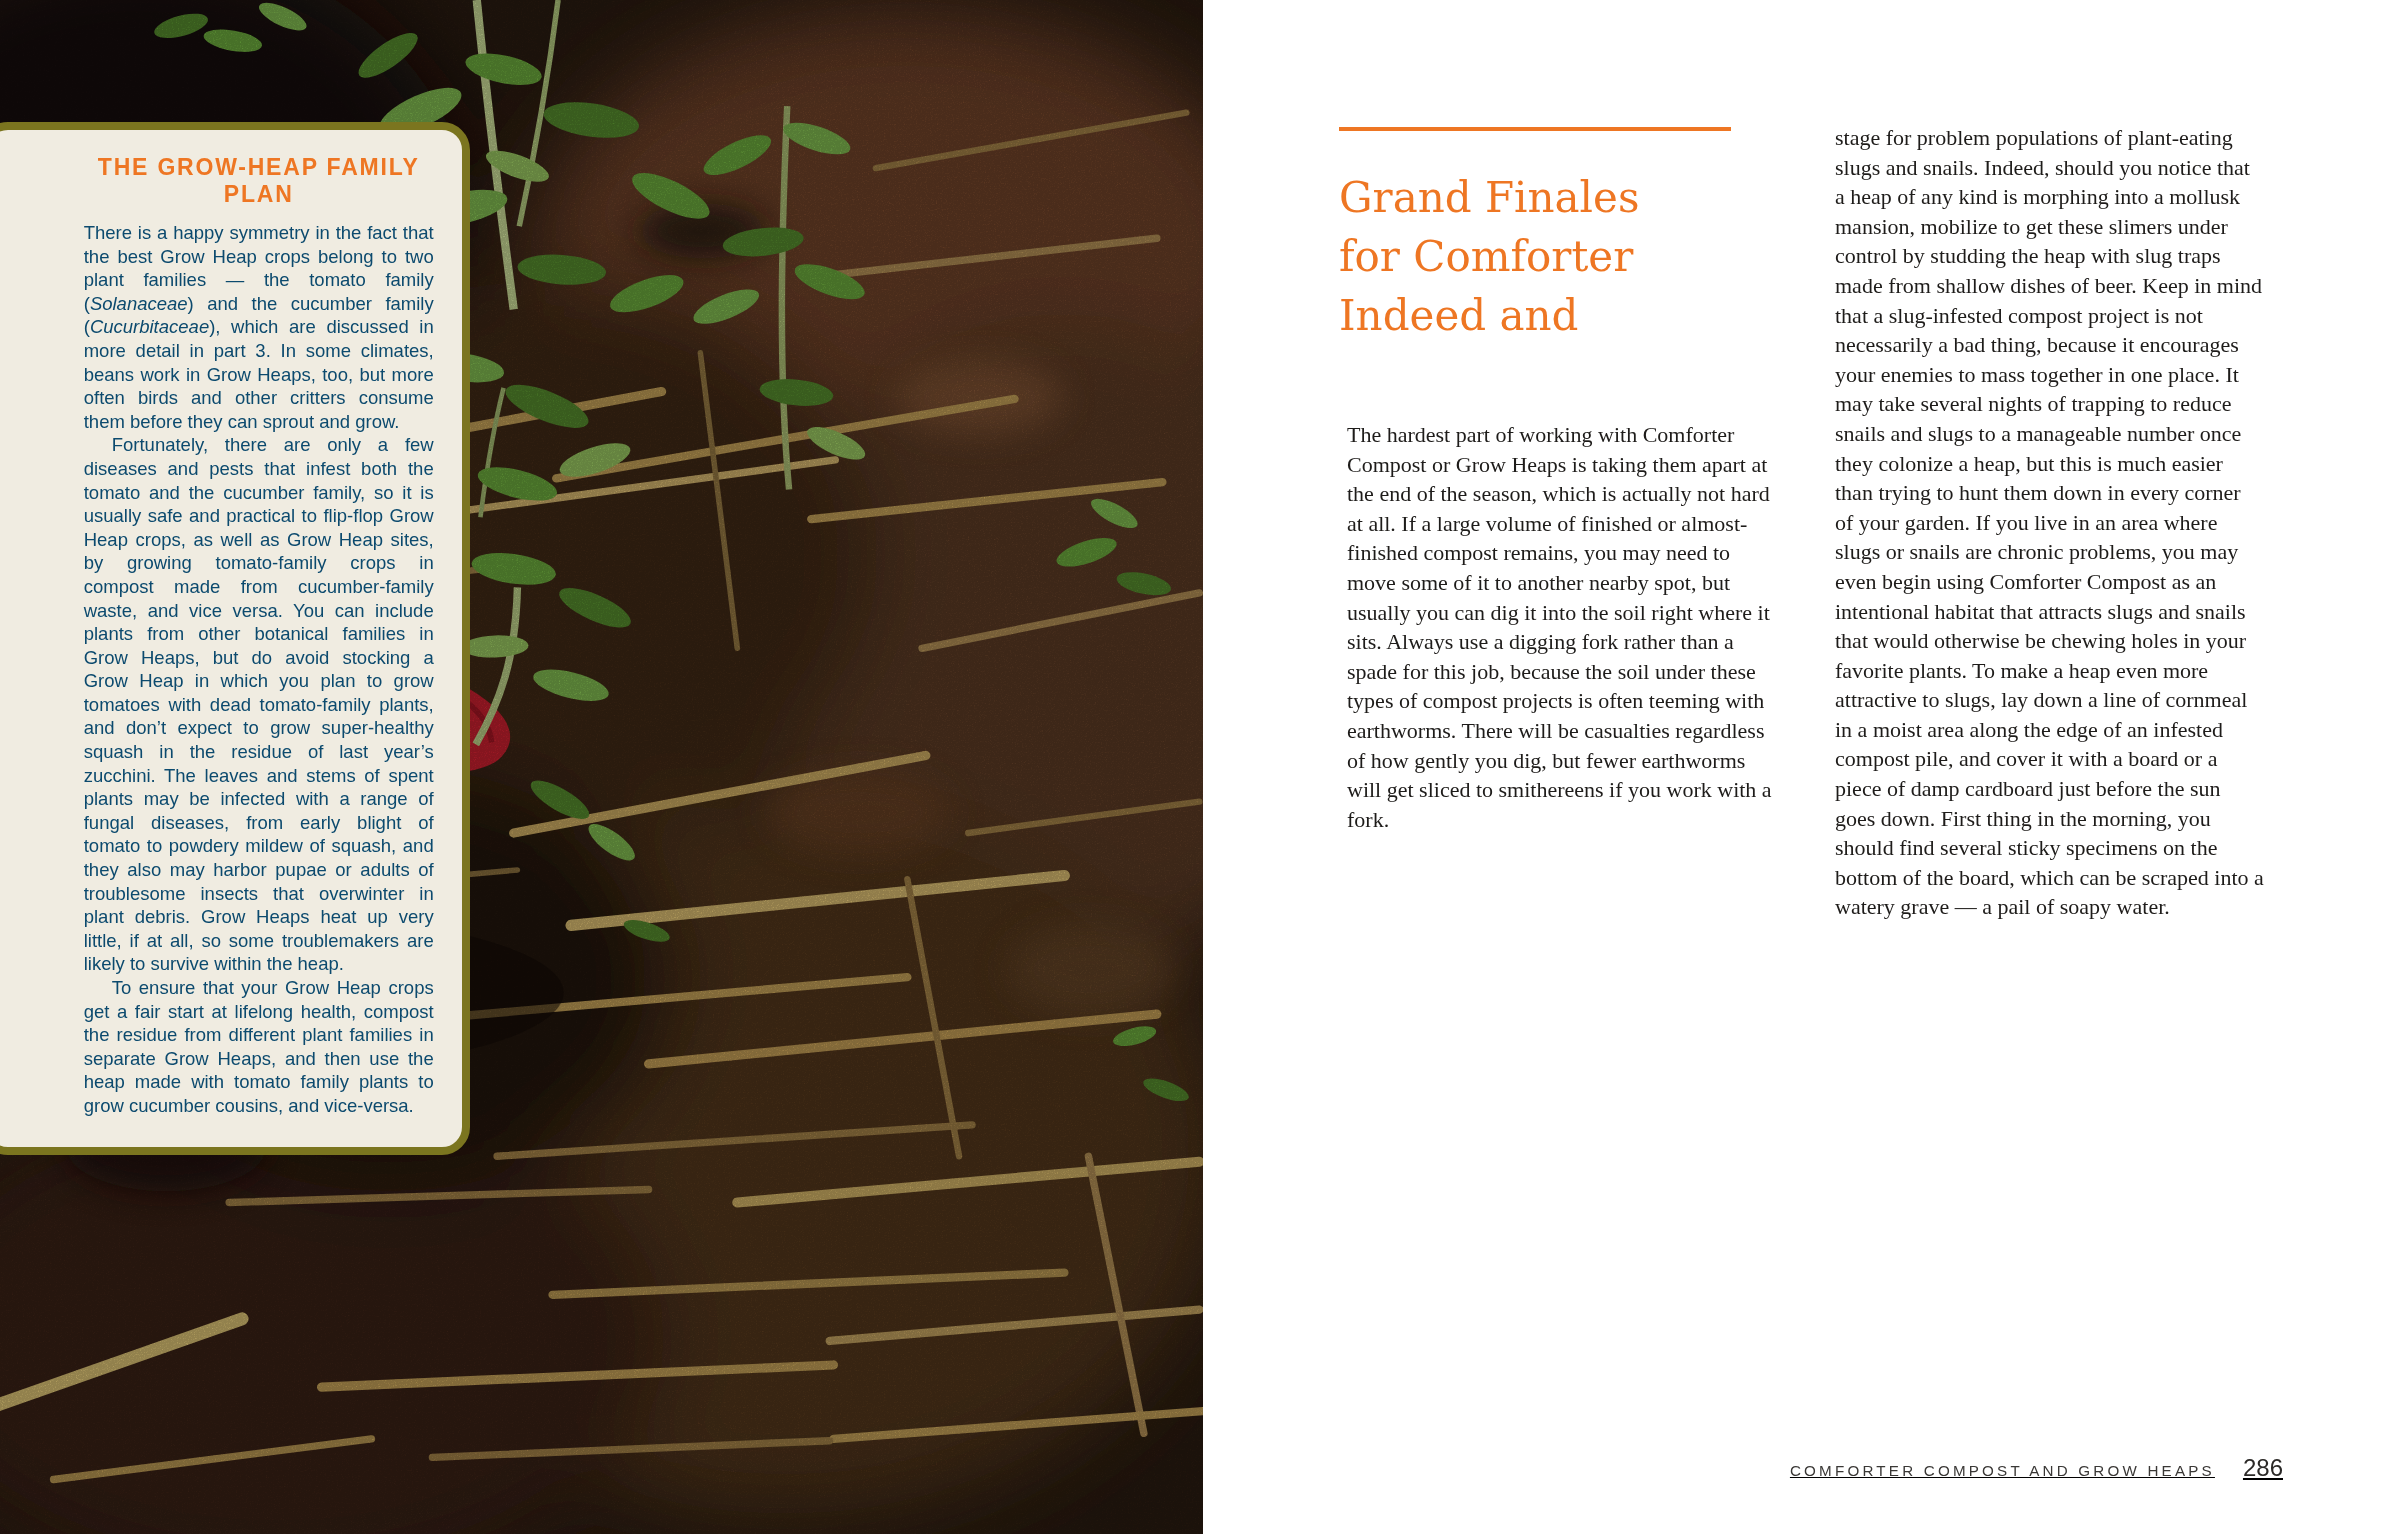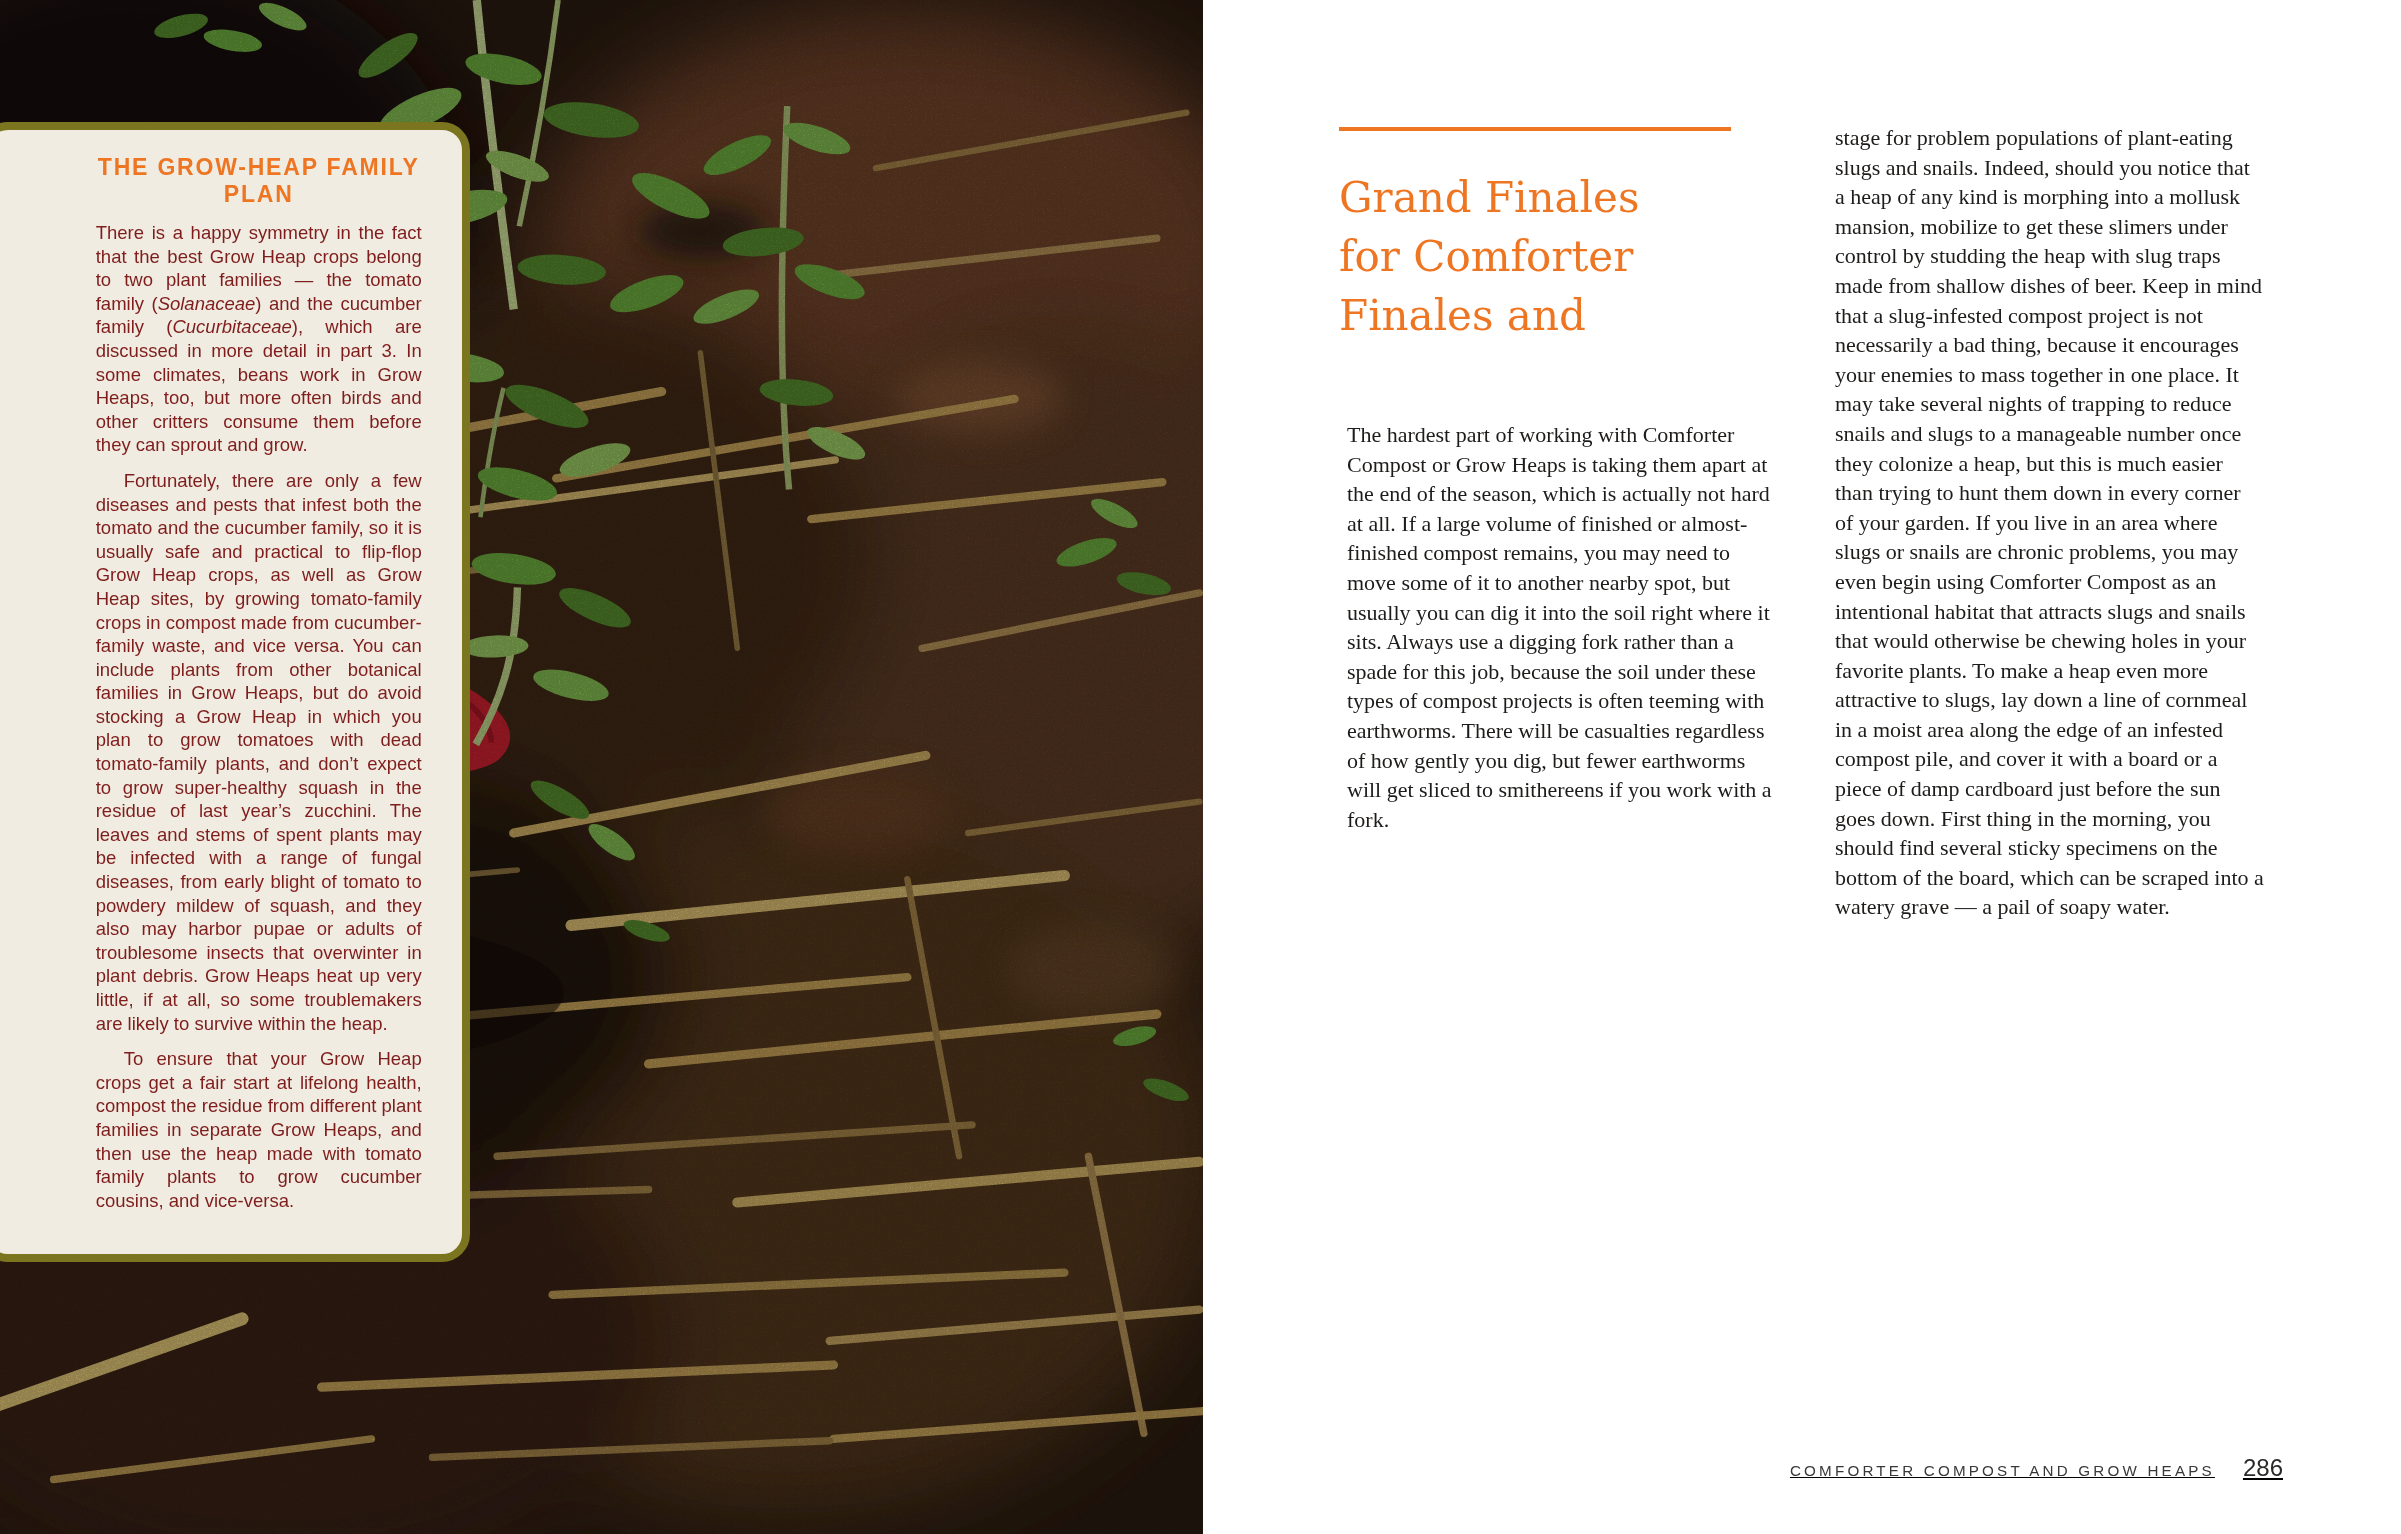--- a/index.html
+++ b/index.html
@@ -10,21 +10,21 @@
   .photo-wrap{position:absolute;left:0;top:0;width:1203px;height:1534px;overflow:hidden;}
   .photo-wrap svg{display:block;width:1203px;height:1534px;}
 
   
   .sidebar-box{position:absolute;left:-20.3px;top:122px;width:490px;box-sizing:border-box;
                background:#f0ece1;border:8.3px solid #7b751f;border-radius:28px;
                padding:24px 28px 29.6px 96px;}
   .sidebar-title{font-family:Liberation Sans, sans-serif;font-weight:bold;
                  color:#ee7623;font-size:23px;letter-spacing:1.8px;text-align:center;
                  margin:0 0 13px 0;}
-  .sidebar-box p{margin:12px;font-size:18.5px;line-height:23.6px;color:#7f1d1d;
+  .sidebar-box p{margin:0;font-size:18.5px;line-height:23.6px;color:#0c4a6e;
                  text-align:justify;}
   .sidebar-box p.indent{text-indent:28px;}
   .sidebar-box .it{font-style:italic;}
 
   
   .section-rule{position:absolute;left:1339px;top:127px;width:392px;height:3.7px;background:#ee7623;}
   .section-heading{position:absolute;left:1339px;top:140px;width:425px;
                    font-family:"DejaVu Serif",serif;font-weight:normal;color:#ee7623;
                    font-size:42px;line-height:59px;}
   .body-col{position:absolute;width:445px;font-family:"Liberation Serif",serif;
@@ -200,21 +200,21 @@
     <p><span>There is a happy symmetry in the fact that the best Grow Heap crops belong to two plant families — the tomato family (</span><span class="it">Solanaceae</span><span>) and the cucumber family (</span><span class="it">Cucurbitaceae</span><span>), which are discussed in more detail in part 3. In some climates, beans work in Grow Heaps, too, but more often birds and other critters consume them before they can sprout and grow.</span></p>
     <p class="indent">Fortunately, there are only a few diseases and pests that infest both the tomato and the cucumber family, so it is usually safe and practical to flip-flop Grow Heap crops, as well as Grow Heap sites, by growing tomato-family crops in compost made from cucumber-family waste, and vice versa. You can include plants from other botanical families in Grow Heaps, but do avoid stocking a Grow Heap in which you plan to grow tomatoes with dead tomato-family plants, and don’t expect to grow super-healthy squash in the residue of last year’s zucchini. The leaves and stems of spent plants may be infected with a range of fungal diseases, from early blight of tomato to powdery mildew of squash, and they also may harbor pupae or adults of troublesome insects that overwinter in plant debris. Grow Heaps heat up very little, if at all, so some troublemakers are likely to survive within the heap.</p>
     <p class="indent">To ensure that your Grow Heap crops get a fair start at lifelong health, compost the residue from different plant families in separate Grow Heaps, and then use the heap made with tomato family plants to grow cucumber cousins, and vice-versa.</p>
   </div>
 
   <div class="section-rule"></div>
 
   <h1 class="section-heading">
     <div>Grand Finales</div>
     <div>for Comforter</div>
-    <div>Finales and</div>
+    <div>Indeed and</div>
   </h1>
 
   <div class="body-col col1">
     <p>The hardest part of working with Comforter Compost or Grow Heaps is taking them apart at the end of the season, which is actually not hard at all. If a large volume of finished or almost-finished compost remains, you may need to move some of it to another nearby spot, but usually you can dig it into the soil right where it sits. Always use a digging fork rather than a spade for this job, because the soil under these types of compost projects is often teeming with earthworms. There will be casualties regardless of how gently you dig, but fewer earthworms will get sliced to smithereens if you work with a fork.</p>
   </div>
 
   <div class="body-col col2">
     <p>stage for problem populations of plant-eating slugs and snails. Indeed, should you notice that a heap of any kind is morphing into a mollusk mansion, mobilize to get these slimers under control by studding the heap with slug traps made from shallow dishes of beer. Keep in mind that a slug-infested compost project is not necessarily a bad thing, because it encourages your enemies to mass together in one place. It may take several nights of trapping to reduce snails and slugs to a manageable number once they colonize a heap, but this is much easier than trying to hunt them down in every corner of your garden. If you live in an area where slugs or snails are chronic problems, you may even begin using Comforter Compost as an intentional habitat that attracts slugs and snails that would otherwise be chewing holes in your favorite plants. To make a heap even more attractive to slugs, lay down a line of cornmeal in a moist area along the edge of an infested compost pile, and cover it with a board or a piece of damp cardboard just before the sun goes down. First thing in the morning, you should find several sticky specimens on the bottom of the board, which can be scraped into a watery grave — a pail of soapy water.</p>
   </div>
 

